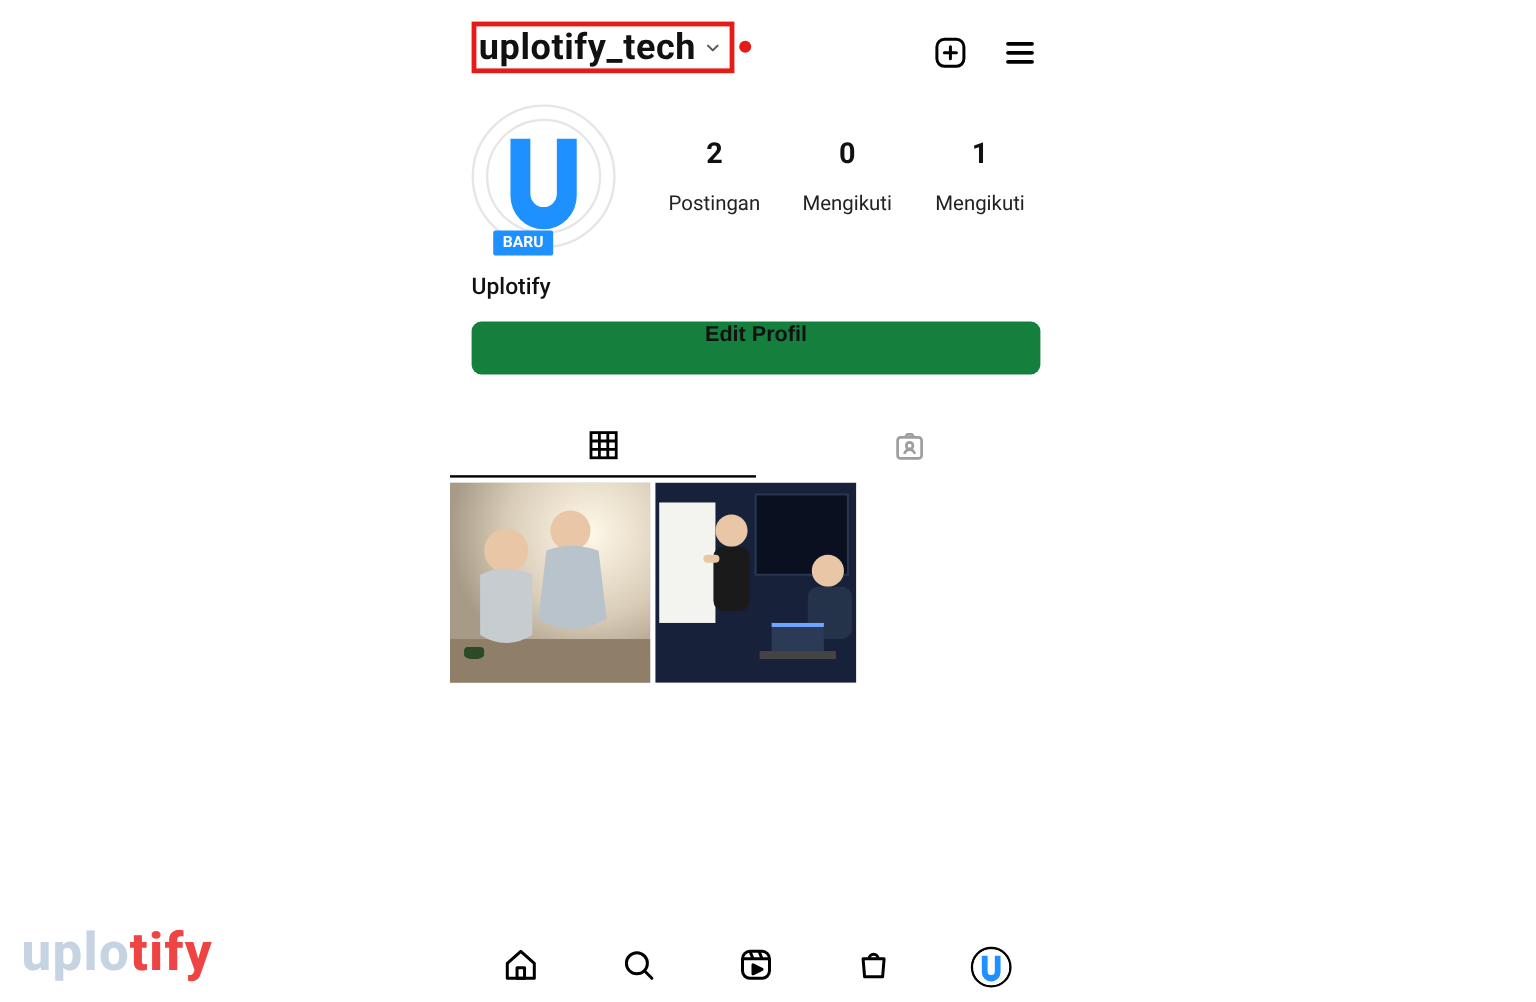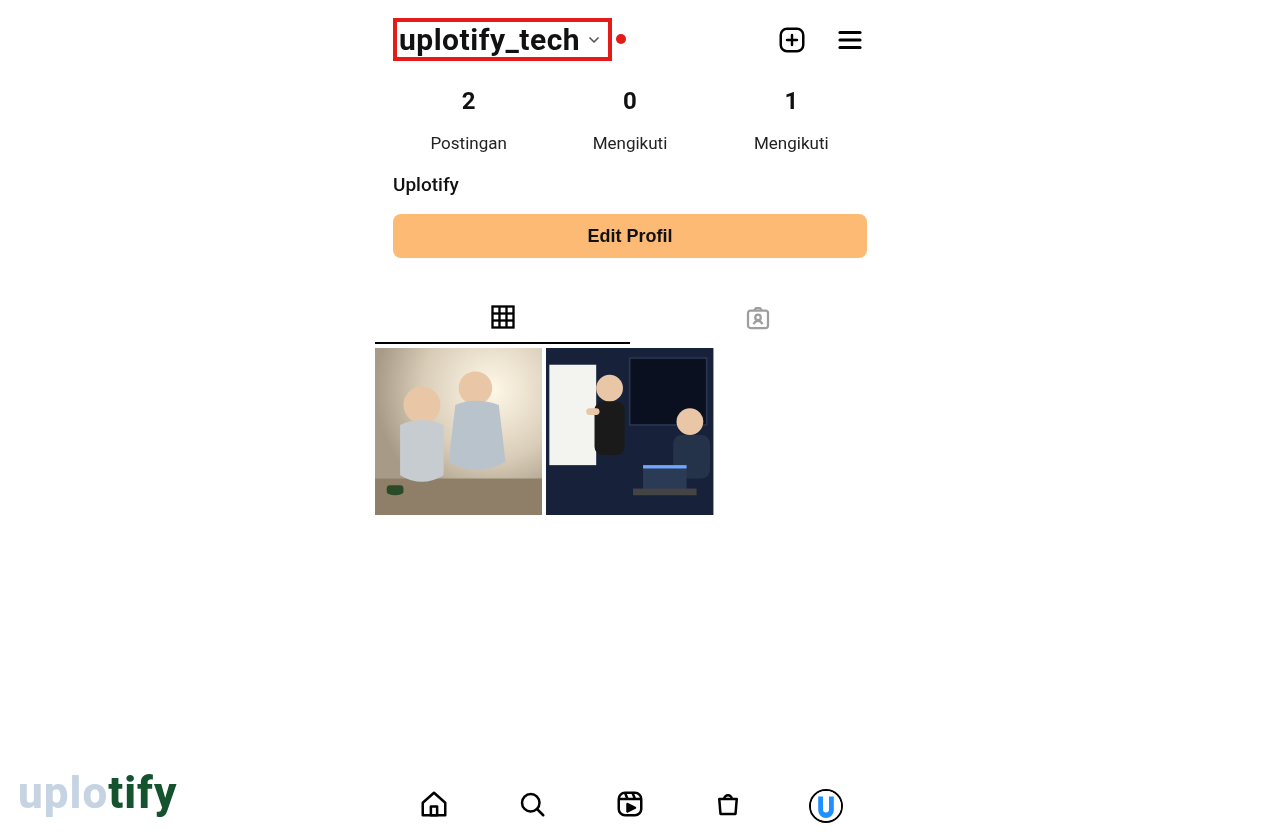--- a/index.html
+++ b/index.html
@@ -16,21 +16,21 @@
     position: absolute;
     left: 375px;
     top: 0;
     width: 510px;
     height: 835px;
     background: #fff;
   }
   
   .header {
     display: flex;
-    align-items: center;
+    align-items: flex-end;
     justify-content: space-between;
     padding: 18px 18px 10px 18px;
   }
   .account-switch {
     display: inline-flex;
     align-items: center;
     gap: 6px;
     border: 4px solid #e41b17;
     padding: 0 6px 0 2px;
     position: relative;
@@ -85,28 +85,28 @@
   }
   .stats { flex:1; display:flex; justify-content:space-between; gap:10px; }
   .stat { text-align:center; flex:1; }
   .stat .num { font-size:24px; font-weight:700; }
   .stat .lbl { font-size:17px; color:#222; margin-top:18px; }
   .profile-info { padding: 20px 18px 4px 18px; }
   .display-name { font-size:19px; font-weight:500; color:#111; }
   .handle { font-size:19px; color:#1c4b88; margin-top:2px; }
   .edit-profile-btn {
     margin:14px 18px 0 18px;
-    background:#fdba74;
+    background:#15803d;
     border:none;
     border-radius:8px;
     height:44px;
     width:calc(100% - 36px);
     font-size:18px; font-weight:600;
     color:#111;
-    display:flex; align-items:center; justify-content:center;
+    display:flex; align-items:flex-start; justify-content:center;
   }
   
   .tabs { display:flex; margin-top:38px; }
   .tab { flex:1; height:48px; display:flex; align-items:center; justify-content:center; border-bottom:1px solid transparent; }
   .tab.active { border-bottom:2px solid #000; }
   .tab svg { color:#000; }
   .tab.inactive svg { color:#9e9e9e; }
   
   .post-grid {
     display:grid;
@@ -143,21 +143,21 @@
   
   .watermark {
     position:absolute;
     left:18px; bottom:16px;
     font-size:44px;
     font-weight:800;
     letter-spacing:1px;
     color:#c6d3e3;
     user-select:none;
   }
-  .watermark .t2 { color:#14532d; }
+  .watermark .t2 { color:#ef4444; }
   
   .post-svg { width:100%; height:100%; display:block; }
 </style>
 </head>
 <body>
 
 <div class="phone">
 
   <div class="header">
     <div class="account-switch">
@@ -181,20 +181,32 @@
         <svg width="30" height="30" viewBox="0 0 24 24" fill="none" stroke="#000" stroke-width="2.5" stroke-linecap="round">
             <line x1="4" y1="6" x2="20" y2="6"></line>
             <line x1="4" y1="12" x2="20" y2="12"></line>
             <line x1="4" y1="18" x2="20" y2="18"></line>
           </svg>
       </div>
     </div>
   </div>
 
   <div class="profile-top">
+    <div class="avatar-wrap">
+      <div class="avatar">
+        <div class="avatar-inner">
+          <svg viewBox="0 0 100 100" width="96" height="96">
+            <rect x="0" y="0" width="100" height="100" fill="#fff"></rect>
+            <path d="M20 18 h18 v50 a12 12 0 0 0 24 0 v-50 h18 v52 a30 30 0 0 1 -60 0 z" fill="#1e90ff"></path>
+            <circle cx="50" cy="92" r="5" fill="#1e90ff"></circle>
+          </svg>
+        </div>
+      </div>
+      <div class="badge">BARU</div>
+    </div>
     <div class="stats">
       <div class="stat">
         <div class="num">2</div>
         <div class="lbl">Postingan</div>
       </div>
       <div class="stat">
         <div class="num">0</div>
         <div class="lbl">Mengikuti</div>
       </div>
       <div class="stat">

